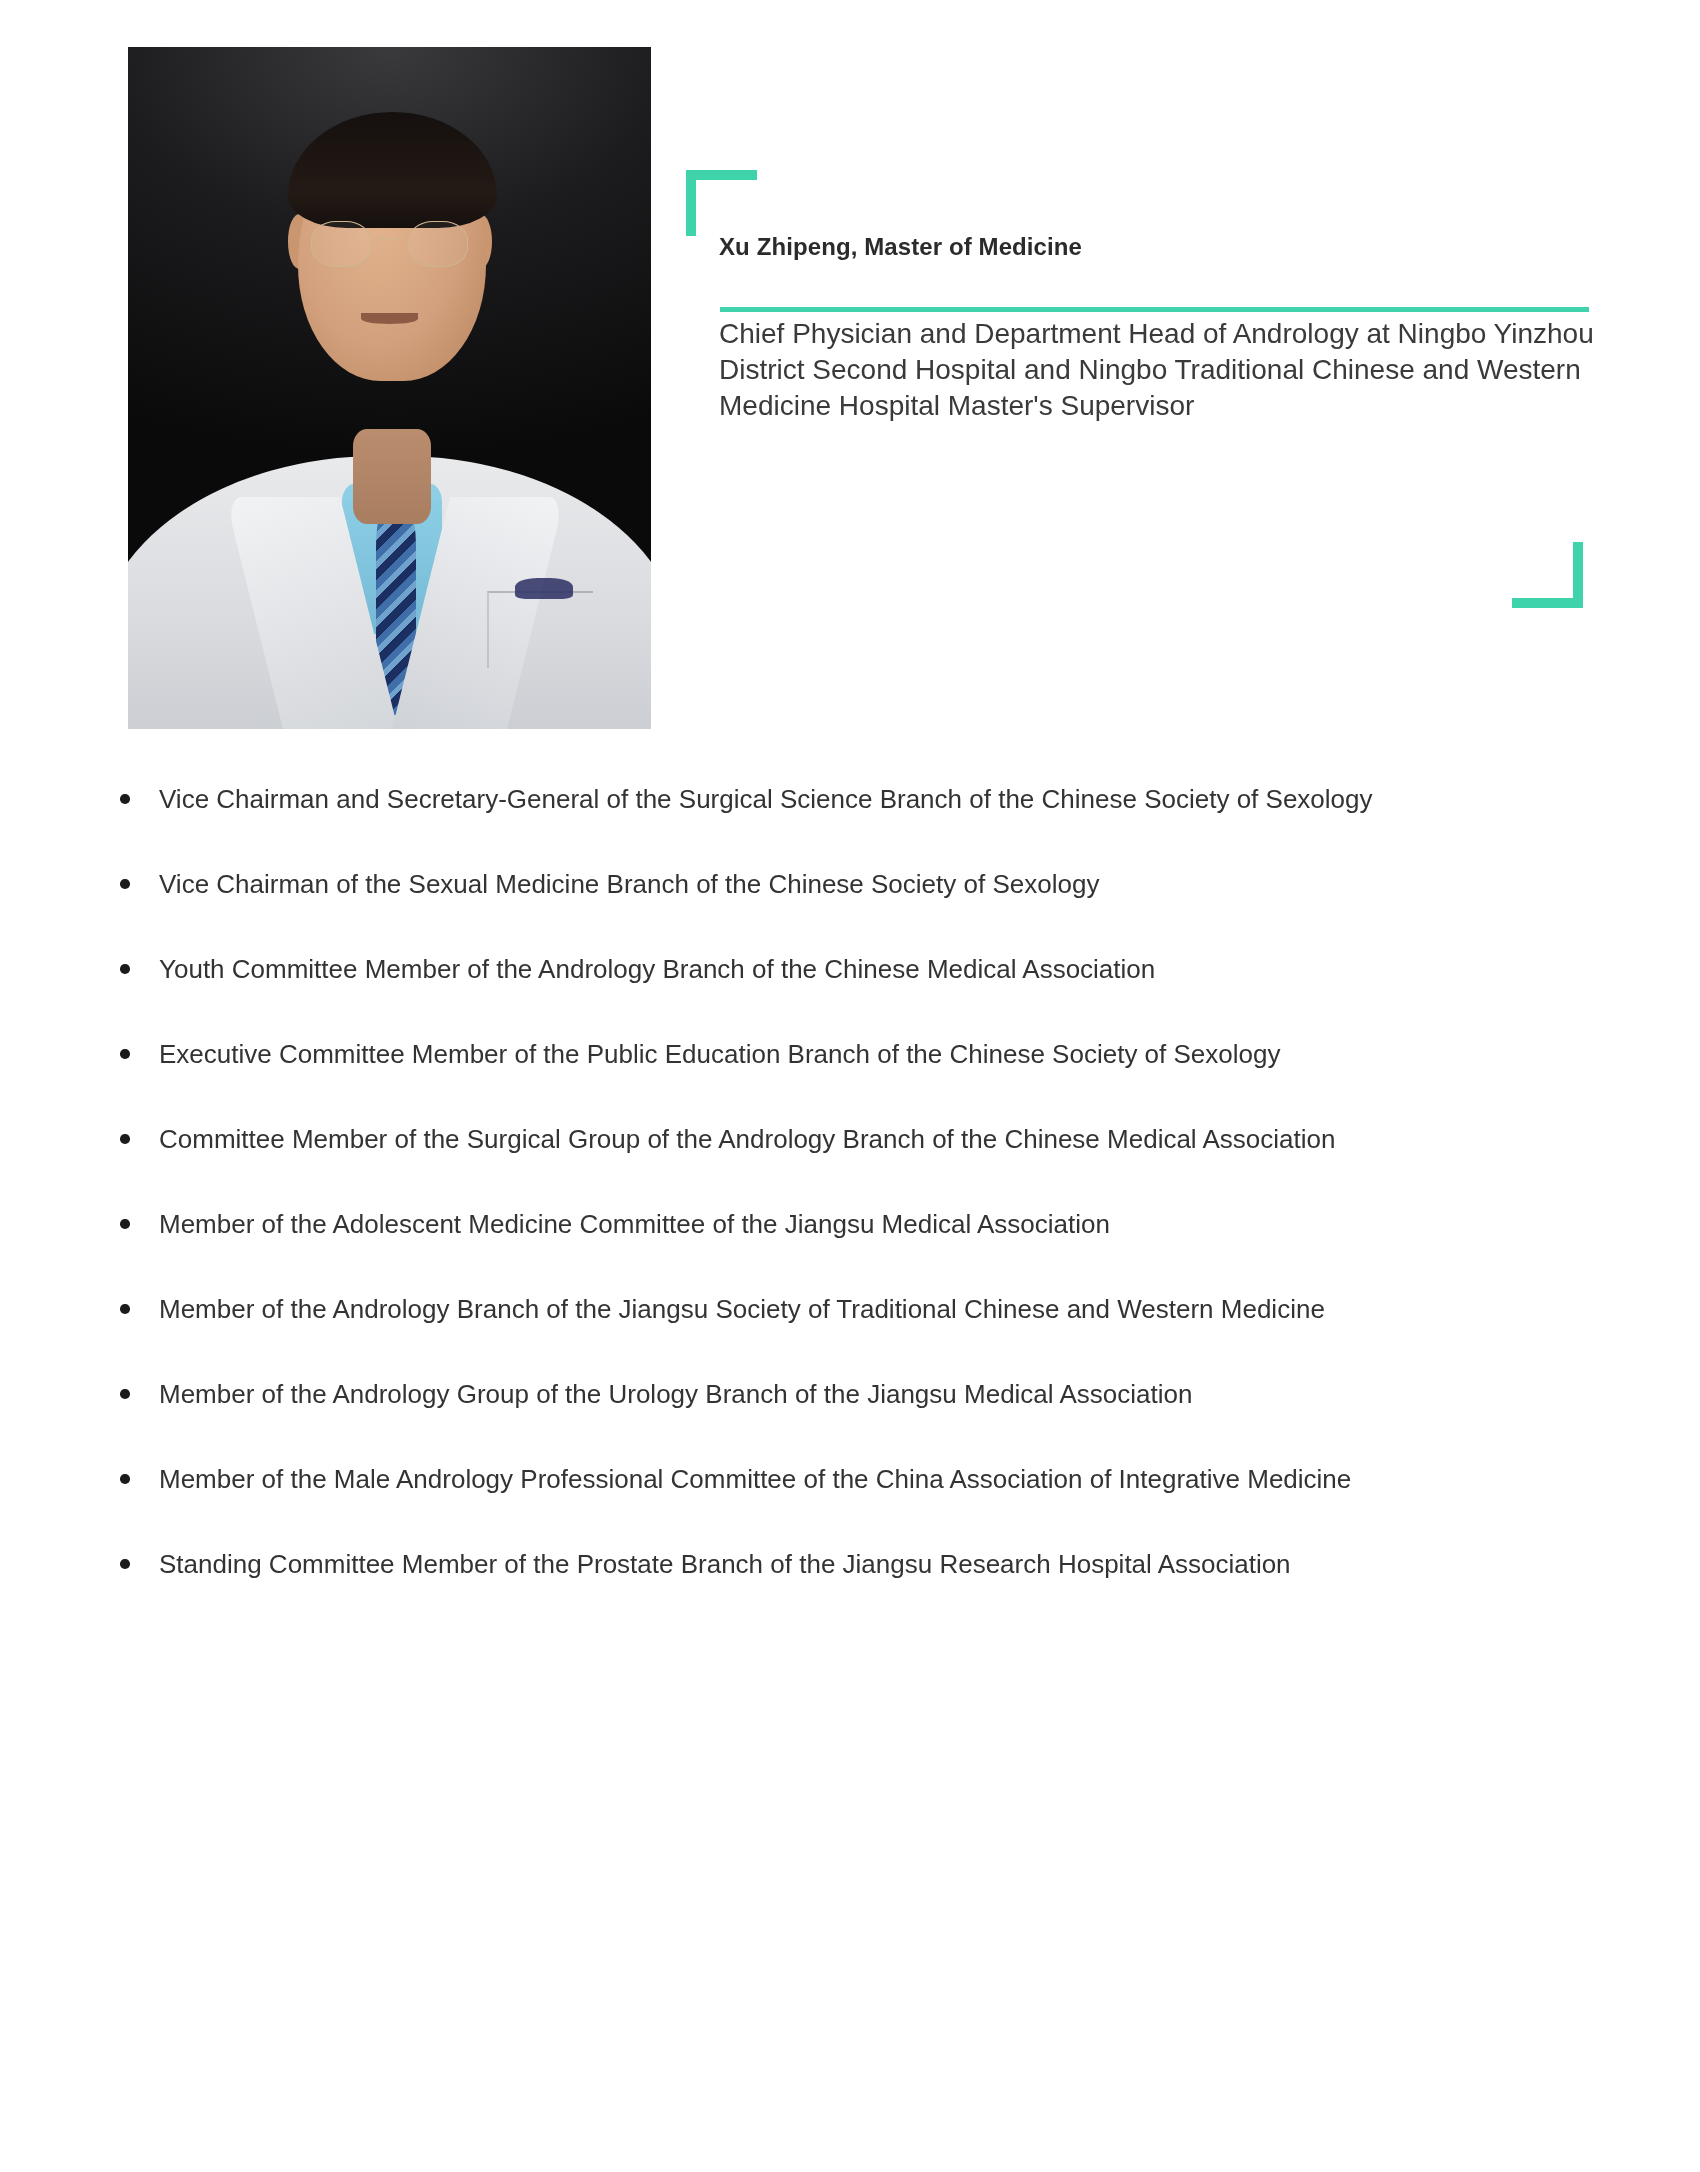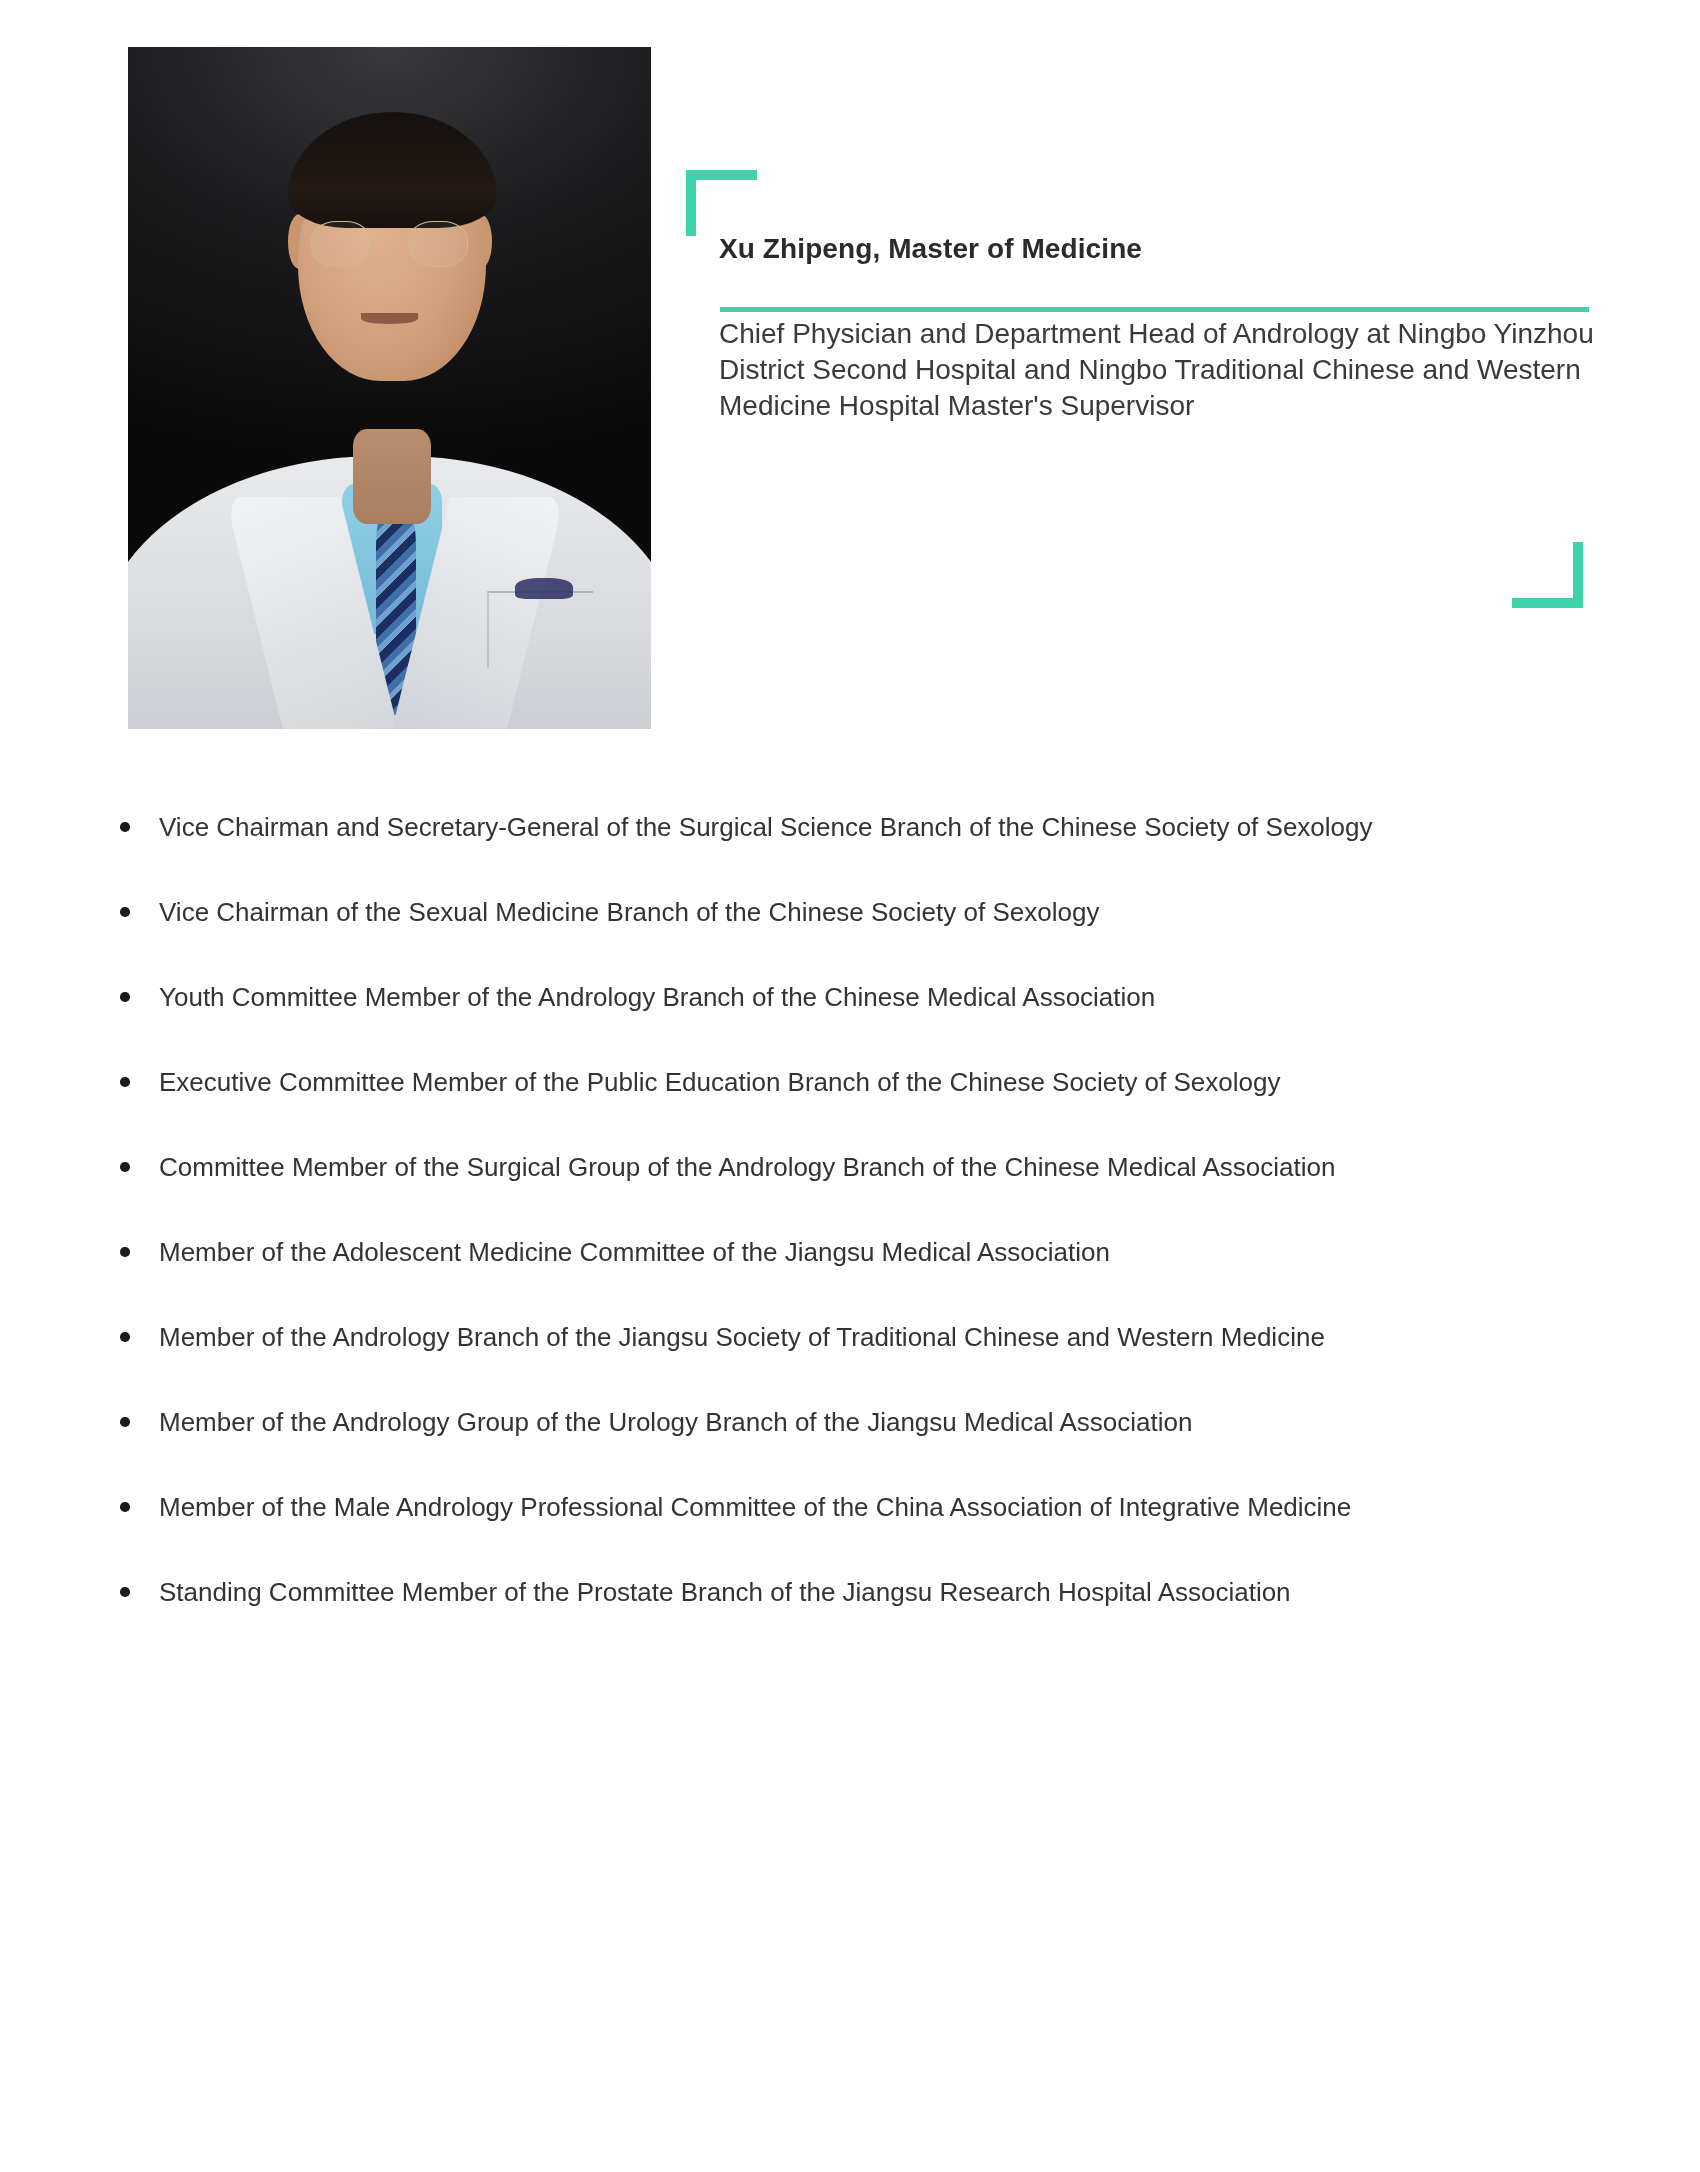--- a/index.html
+++ b/index.html
@@ -218,21 +218,21 @@
     position: absolute;
     right: 0; bottom: 0;
     width: 9.6px; height: 66px;
     background: var(--accent);
   }
 
   .doctor-name {
     position: absolute;
     left: 0;
     top: 233px;
-    font-size: 28px;
+    font-size: 24px;
     font-weight: bold;
     color: #2b2b2b;
     letter-spacing: 0.1px;
     white-space: nowrap;
   }
 
   .name-rule {
     position: absolute;
     left: 1.4px;
     top: 307px;
@@ -251,21 +251,21 @@
     color: #3a3a3a;
     text-align: left;
     word-break: break-all;
     white-space: pre-wrap;
   }
 
   
   .credentials {
     position: absolute;
     left: 0;
-    top: 792px;
+    top: 764px;
     width: 1520px;
     list-style: none;
     margin: 0;
     padding: 0;
   }
   .cred-item {
     position: relative;
     margin: 0 0 15px 0;
     padding: 0 110px 0 159px;
     font-size: 26px;

